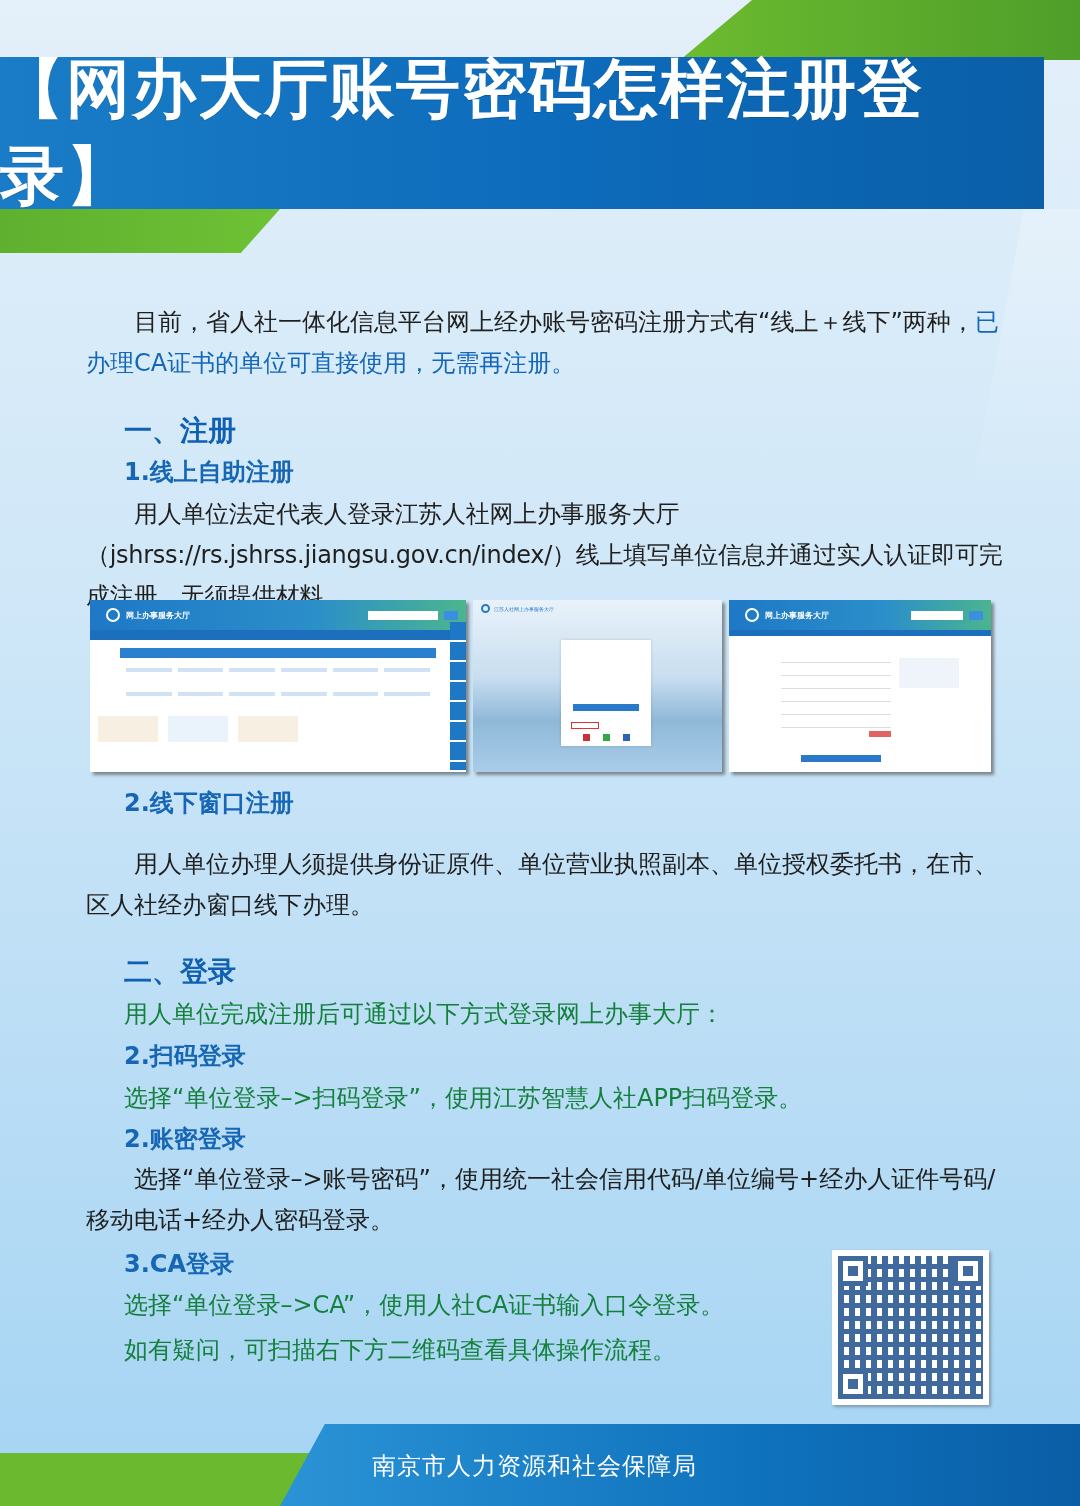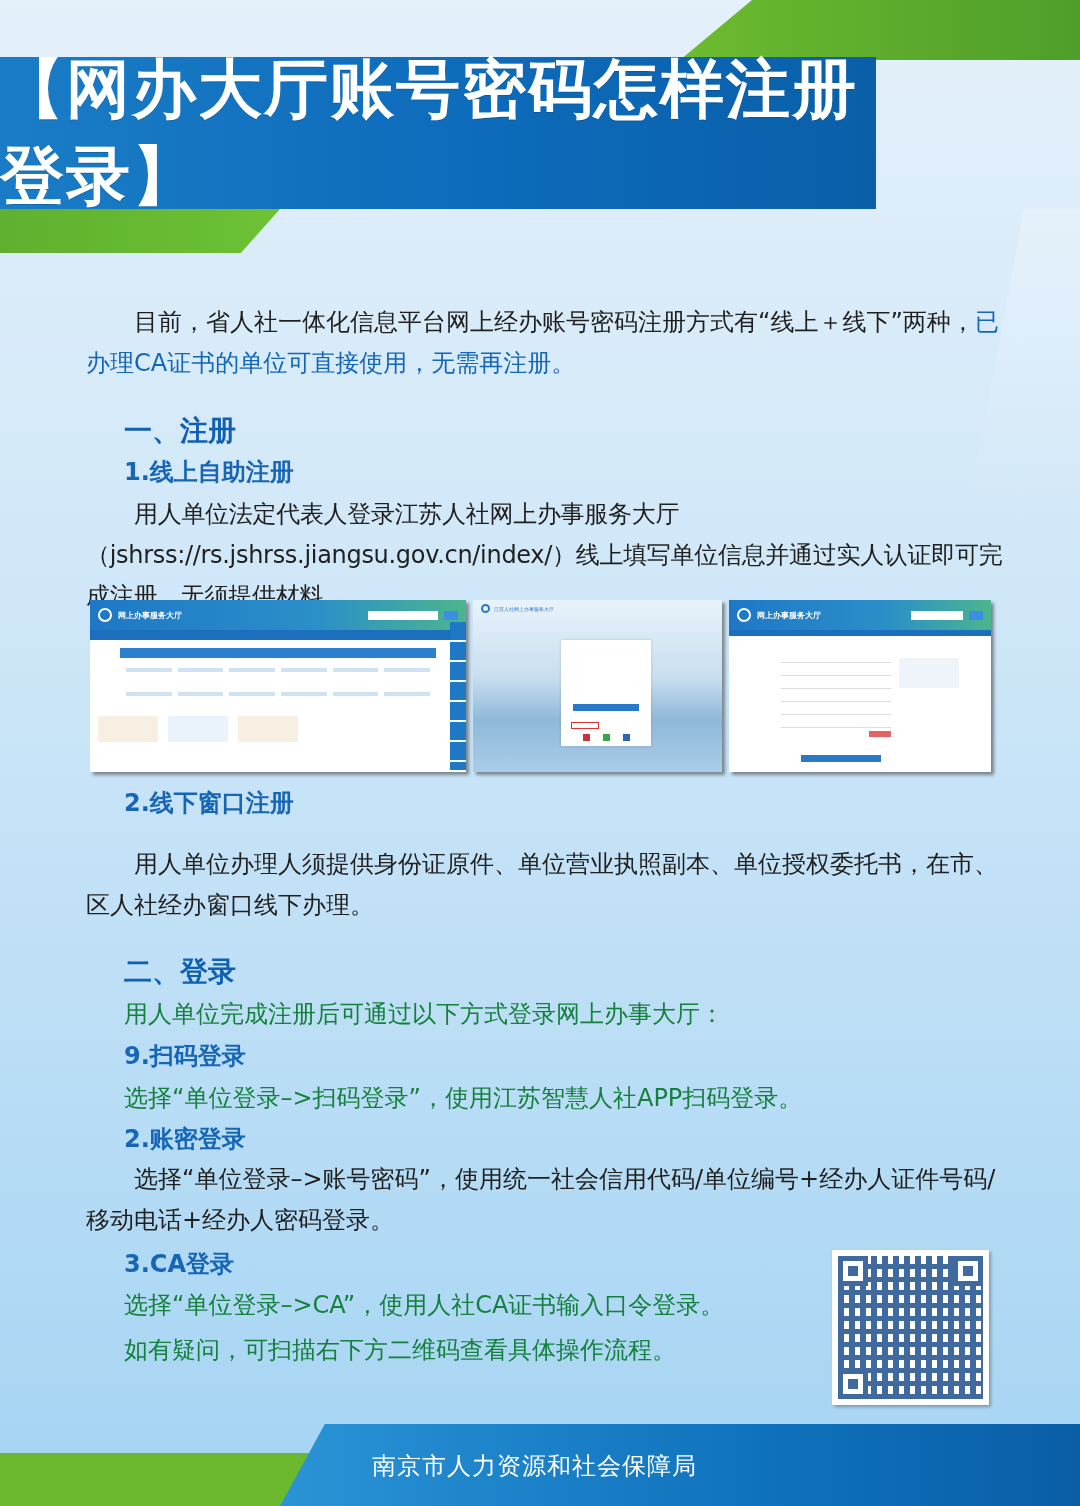--- a/index.html
+++ b/index.html
@@ -10,21 +10,21 @@
     background: linear-gradient(180deg, #e4f0fa 0%, #cfe7f8 40%, #b7dcf5 75%, #a4d4f3 100%);
     color: #222;
   }
   
   .top-green {
     position: absolute; top: 0; right: 0; width: 400px; height: 60px;
     background: linear-gradient(90deg, #6cbb2f, #4f9e2a);
     clip-path: polygon(18% 0, 100% 0, 100% 100%, 0 100%);
   }
   .title-band {
-    position: absolute; top: 57px; left: 0; width: 876px; height: 152px;
+    position: absolute; top: 57px; left: 0; width: 1044px; height: 152px;
     background: linear-gradient(90deg, #1a7cc6 0%, #0d6bbb 55%, #0a5fa8 100%);
     display: flex; align-items: center; justify-content: center;
   }
   .title-band h1 {
     color: #fff; font-size: 64px; font-weight: bold; letter-spacing: 2px;
     font-family: "DejaVu Sans", sans-serif;
     text-shadow: 0 1px 0 rgba(0,0,0,.15);
   }
   .left-green {
     position: absolute; top: 209px; left: 0; width: 280px; height: 44px;
@@ -56,21 +56,21 @@
   .shot {
     position: absolute; top: 600px; height: 172px; background: #fff;
     box-shadow: 3px 3px 3px rgba(60,60,60,.55);
     overflow: hidden;
   }
   .shot1 { left: 90px; width: 376px; }
   .shot2 { left: 473px; width: 249px; background: linear-gradient(180deg,#e9f2fa 0%, #c8def0 45%, #8fb8d8 70%, #a9cde9 100%); }
   .shot3 { left: 729px; width: 262px; }
   .s-head {
     height: 30px; background: linear-gradient(90deg, #1e78c6, #2b8fc9 60%, #4bb58e);
-    display: flex; align-items: center; padding-left: 8px; gap: 6px;
+    display: flex; align-items: center; padding-left: 16px; gap: 6px;
   }
   .s-logo { width: 14px; height: 14px; border-radius: 50%; border: 2px solid #fff; }
   .s-brand { color: #fff; font-size: 8px; font-weight: bold; white-space: nowrap; }
   .s-search { margin-left: auto; width: 70px; height: 9px; background: #fff; }
   .s-sbtn { width: 14px; height: 9px; background: #3c8fe0; margin-right: 8px; }
   .s-nav { height: 10px; background: #1c6fbc; }
   .s-tabs { margin: 8px 30px 0 30px; height: 10px; background: #2a7fce; }
   .s-grid { display: grid; grid-template-columns: repeat(6, 1fr); gap: 10px 6px; margin: 10px 36px; }
   .s-grid i { display: block; height: 14px; border-top: 4px solid #cfe1f2; }
   .s-side {
@@ -200,21 +200,21 @@
     <div class="form-btn"></div>
     <div class="side-box"></div>
   </div>
 
   <div class="h-sub" style="top:787px;">2.线下窗口注册</div>
   <p class="p indent" style="top:844px;">用人单位办理人须提供身份证原件、单位营业执照副本、单位授权委托书，在市、区人社经办窗口线下办理。</p>
 
   <div class="h-sec" style="top:953px;">二、登录</div>
   <div class="line" style="top:998px;">用人单位完成注册后可通过以下方式登录网上办事大厅：</div>
 
-  <div class="h-sub" style="top:1040px;">9.扫码登录</div>
+  <div class="h-sub" style="top:1040px;">2.扫码登录</div>
   <div class="line" style="top:1082px;">选择“单位登录–&gt;扫码登录”，使用江苏智慧人社APP扫码登录。</div>
 
   <div class="h-sub" style="top:1123px;">2.账密登录</div>
   <p class="p indent" style="top:1159px;">选择“单位登录–&gt;账号密码”，使用统一社会信用代码/单位编号+经办人证件号码/移动电话+经办人密码登录。</p>
 
   <div class="h-sub" style="top:1248px;">3.CA登录</div>
   <div class="line" style="top:1289px;">选择“单位登录–&gt;CA”，使用人社CA证书输入口令登录。</div>
 
   <div class="line" style="top:1334px;">如有疑问，可扫描右下方二维码查看具体操作流程。</div>
 </div>

